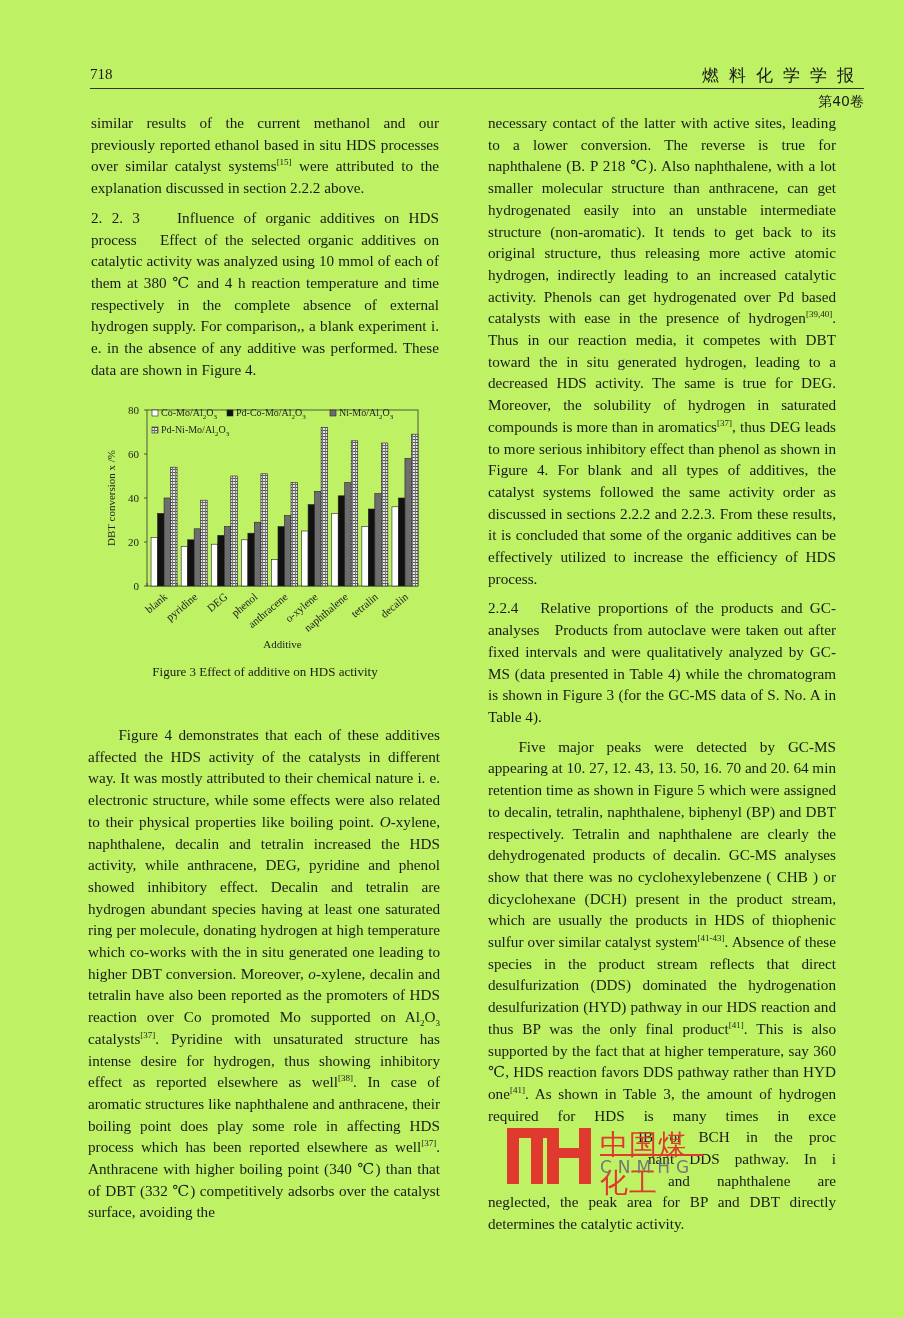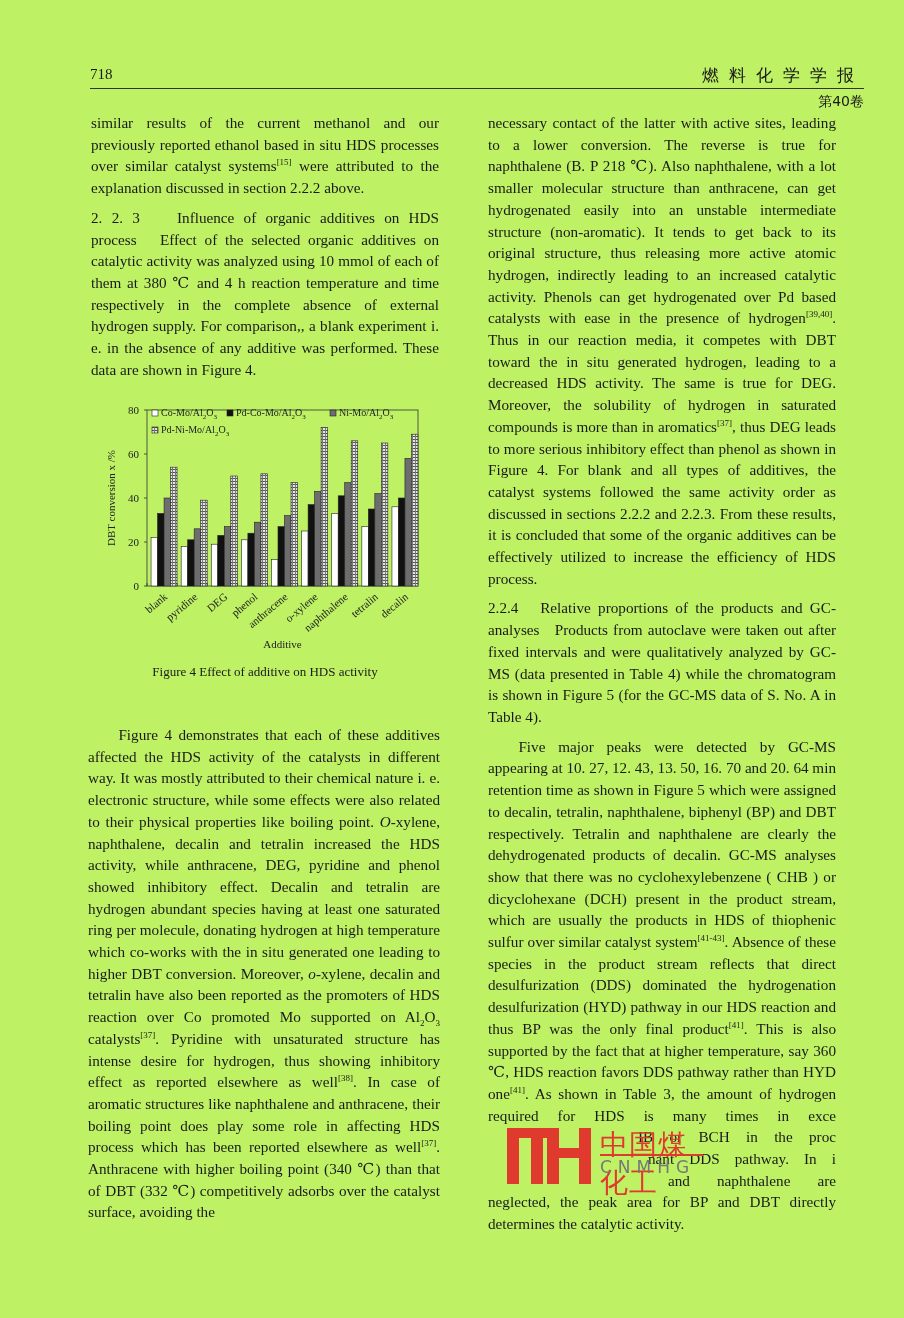--- a/index.html
+++ b/index.html
@@ -122,30 +122,30 @@
         <rect x="127" y="10" width="6" height="6" fill="#111111" stroke="#222" stroke-width="0.6"></rect>
         <text x="136" y="16" font-size="10" font-family="Liberation Serif, serif" fill="#222"><tspan dy="0">Pd-Co-Mo/Al</tspan><tspan dy="3" font-size="7">2</tspan><tspan dy="-3">O</tspan><tspan dy="3" font-size="7">3</tspan></text>
         <rect x="230" y="10" width="6" height="6" fill="#6d6d6d" stroke="#222" stroke-width="0.6"></rect>
         <text x="239" y="16" font-size="10" font-family="Liberation Serif, serif" fill="#222"><tspan dy="0">Ni-Mo/Al</tspan><tspan dy="3" font-size="7">2</tspan><tspan dy="-3">O</tspan><tspan dy="3" font-size="7">3</tspan></text>
         <rect x="52" y="27" width="6" height="6" fill="url(#hatch)" stroke="#222" stroke-width="0.6"></rect>
         <text x="61" y="33" font-size="10" font-family="Liberation Serif, serif" fill="#222"><tspan dy="0">Pd-Ni-Mo/Al</tspan><tspan dy="3" font-size="7">2</tspan><tspan dy="-3">O</tspan><tspan dy="3" font-size="7">3</tspan></text>
       </g>
   </svg>
 
   <div class="caption">
-    <div>Figure 4    Effect of additive on HDS activity</div>
+    <div>Figure 3    Effect of additive on HDS activity</div>
   </div>
 
   <div class="col" id="left2">
     <p class="ind"><span>Figure 4 demonstrates that each of these additives affected the HDS activity of the catalysts in different way. It was mostly attributed to their chemical nature i. e. electronic structure, while some effects were also related to their physical properties like boiling point. </span><i>O</i><span>-xylene, naphthalene, decalin and tetralin increased the HDS activity, while anthracene, DEG, pyridine and phenol showed inhibitory effect. Decalin and tetralin are hydrogen abundant species having at least one saturated ring per molecule, donating hydrogen at high temperature which co-works with the in situ generated one leading to higher DBT conversion. Moreover, </span><i>o</i><span>-xylene, decalin and tetralin have also been reported as the promoters of HDS reaction over Co promoted Mo supported on Al</span><sub>2</sub><span>O</span><sub>3</sub><span> catalysts</span><sup>[37]</sup><span>. Pyridine with unsaturated structure has intense desire for hydrogen, thus showing inhibitory effect as reported elsewhere as well</span><sup>[38]</sup><span>. In case of aromatic structures like naphthalene and anthracene, their boiling point does play some role in affecting HDS process which has been reported elsewhere as well</span><sup>[37]</sup><span>. Anthracene with higher boiling point (340 ℃) than that of DBT (332 ℃) competitively adsorbs over the catalyst surface, avoiding the</span></p>
   </div>
 
   <div class="col" id="right">
     <p><span>necessary contact of the latter with active sites, leading to a lower conversion. The reverse is true for naphthalene (B. P 218 ℃). Also naphthalene, with a lot smaller molecular structure than anthracene, can get hydrogenated easily into an unstable intermediate structure (non-aromatic). It tends to get back to its original structure, thus releasing more active atomic hydrogen, indirectly leading to an increased catalytic activity. Phenols can get hydrogenated over Pd based catalysts with ease in the presence of hydrogen</span><sup>[39,40]</sup><span>. Thus in our reaction media, it competes with DBT toward the in situ generated hydrogen, leading to a decreased HDS activity. The same is true for DEG. Moreover, the solubility of hydrogen in saturated compounds is more than in aromatics</span><sup>[37]</sup><span>, thus DEG leads to more serious inhibitory effect than phenol as shown in Figure 4. For blank and all types of additives, the catalyst systems followed the same activity order as discussed in sections 2.2.2 and 2.2.3. From these results, it is concluded that some of the organic additives can be effectively utilized to increase the efficiency of HDS process.</span></p>
-    <p><span>2.2.4</span>&nbsp;&nbsp;&nbsp;<span>Relative proportions of the products and GC-analyses</span>&nbsp;&nbsp;&nbsp;<span>Products from autoclave were taken out after fixed intervals and were qualitatively analyzed by GC-MS (data presented in Table 4) while the chromatogram is shown in Figure 5 (for the GC-MS data of S. No. A in Table 4).</span></p>
+    <p><span>2.2.4</span>&nbsp;&nbsp;&nbsp;<span>Relative proportions of the products and GC-analyses</span>&nbsp;&nbsp;&nbsp;<span>Products from autoclave were taken out after fixed intervals and were qualitatively analyzed by GC-MS (data presented in Table 4) while the chromatogram is shown in Figure 3 (for the GC-MS data of S. No. A in Table 4).</span></p>
     <p class="ind"><span>Five major peaks were detected by GC-MS appearing at 10. 27, 12. 43, 13. 50, 16. 70 and 20. 64 min retention time as shown in Figure 5 which were assigned to decalin, tetralin, naphthalene, biphenyl (BP) and DBT respectively. Tetralin and naphthalene are clearly the dehydrogenated products of decalin. GC-MS analyses show that there was no cyclohexylebenzene ( CHB ) or dicyclohexane (DCH) present in the product stream, which are usually the products in HDS of thiophenic sulfur over similar catalyst system</span><sup>[41-43]</sup><span>. Absence of these species in the product stream reflects that direct desulfurization (DDS) dominated the hydrogenation desulfurization (HYD) pathway in our HDS reaction and thus BP was the only final product</span><sup>[41]</sup><span>. This is also supported by the fact that at higher temperature, say 360 ℃, HDS reaction favors DDS pathway rather than HYD one</span><sup>[41]</sup><span>. As shown in Table 3, the amount of hydrogen required for HDS is many times in exce</span><span style="display:inline-block;width:150px;"></span><span>IB or BCH in the</span> <span>proc</span><span style="display:inline-block;width:160px;"></span><span>nant DDS pathway.</span> <span>In i</span><span style="display:inline-block;width:180px;"></span><span>and naphthalene are</span> <span>neglected, the peak area for BP and DBT directly determines the catalytic activity.</span></p>
   </div>
 
   <div class="watermark">
     <div class="wm-bar" style="left:4px;top:4px;width:12px;height:56px;"></div>
     <div class="wm-bar" style="left:4px;top:4px;width:44px;height:10px;"></div>
     <div class="wm-bar" style="left:28px;top:4px;width:12px;height:56px;"></div>
     <div class="wm-bar" style="left:44px;top:4px;width:12px;height:56px;"></div>
     <div class="wm-bar" style="left:44px;top:24px;width:44px;height:10px;"></div>
     <div class="wm-bar" style="left:76px;top:4px;width:12px;height:56px;"></div>

